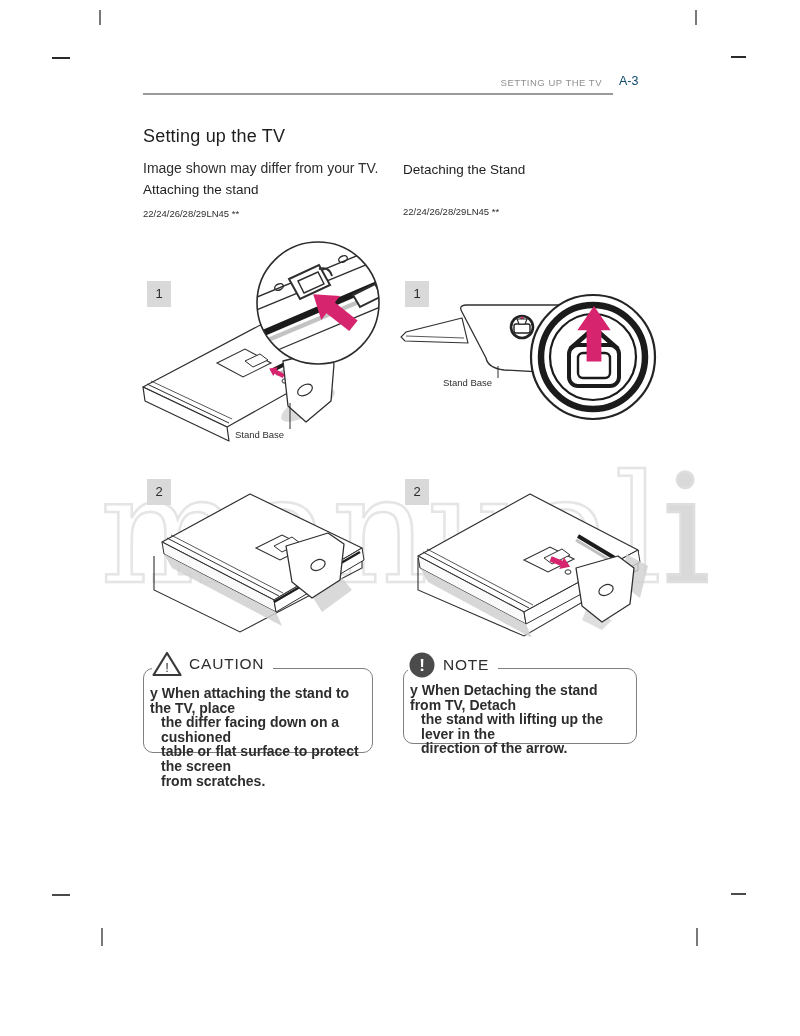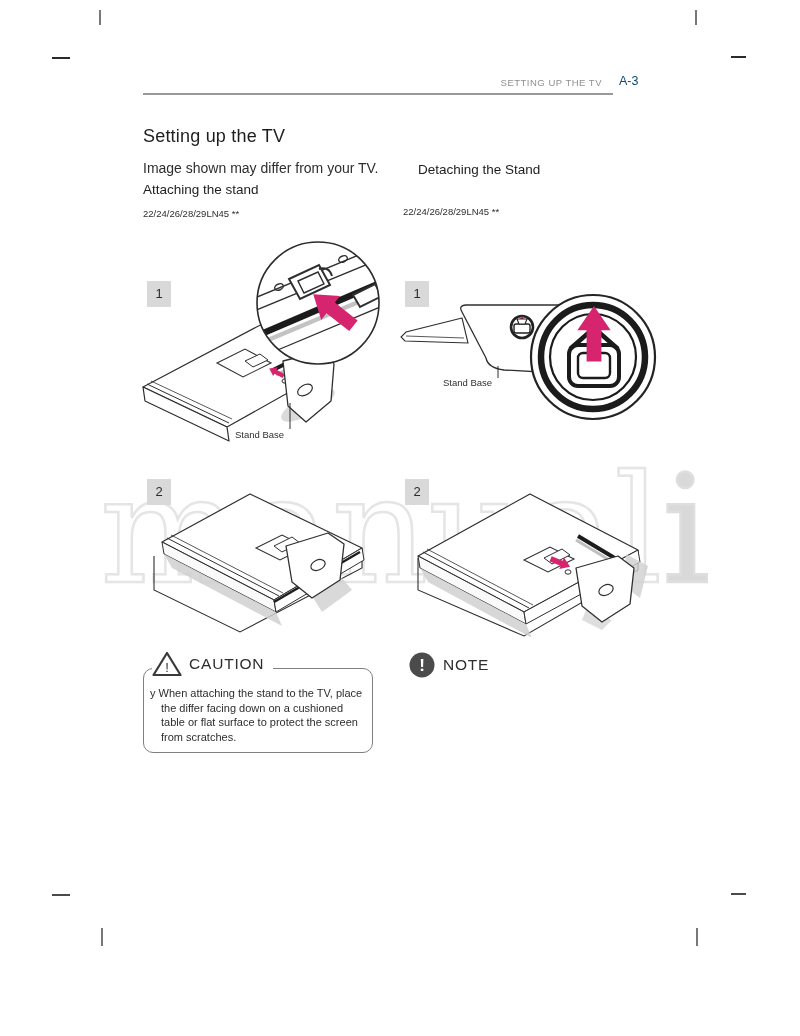--- a/index.html
+++ b/index.html
@@ -26,21 +26,21 @@
              font-size:150px;line-height:1;white-space:nowrap;z-index:1;}
   .wm-outline{color:transparent;-webkit-text-stroke:2.5px #e5e5e5;}
   .wm-solid{color:#d9d9d9;-webkit-text-stroke:2.5px #dedede;}
   .illus{position:absolute;z-index:2;}
   
   .info-box{position:absolute;border:1.5px solid #7f7f7f;border-radius:10px;z-index:2;background:transparent;}
   .box-heading{position:absolute;display:flex;align-items:center;gap:7px;background:#ffffff;
                padding:0 9px 0 0;z-index:4;}
   .box-title{font-size:15.5px;color:#2d2d2d;letter-spacing:.8px;}
   .box-lines{margin:17px 4px 0 6px;}
-  .line{font-size:11px;line-height:14.6px;color:#2d2d2d;}
+  .line{font-size:14px;line-height:14.6px;color:#2d2d2d;font-weight:bold;}
   .line.cont{padding-left:11px;}
 </style>
 </head>
 <body>
 
 <div class="page">
 
   <svg width="0" height="0" style="position:absolute" aria-hidden="true">
     <defs>
         <path id="arw" d="M0,-14 L9,-1 L4,-1 L4,16 L-4,16 L-4,-1 L-9,-1 Z"></path>
@@ -56,21 +56,21 @@
   <div class="crop dark" style="left:731px;top:893px;width:15px;height:2px;background:#4a4a4a;"></div>
   <div class="crop" style="left:696px;top:928px;width:2px;height:18px;"></div>
 
   <div class="hdr-label">SETTING UP THE TV</div>
   <div class="hdr-page">A-3</div>
   <div class="hdr-rule"></div>
 
   <div class="title">Setting up the TV</div>
   <div class="img-note">Image shown may differ from your TV.</div>
   <div class="h2" style="left:143px;top:182px;">Attaching the stand</div>
-  <div class="h2" style="left:418px;top:162px;">Detaching the Stand</div>
+  <div class="h2" style="left:403px;top:162px;">Detaching the Stand</div>
   <div class="model" style="left:143px;top:208px;">22/24/26/28/29LN45 **</div>
   <div class="model" style="left:403px;top:206px;">22/24/26/28/29LN45 **</div>
 
   <div class="watermark"><span class="wm-outline">manual</span><span class="wm-solid">i</span></div>
 
   <div class="badge" style="left:147px;top:281px;">1</div>
   <div class="badge" style="left:405px;top:281px;">1</div>
   <div class="badge" style="left:147px;top:479px;">2</div>
   <div class="badge" style="left:405px;top:479px;">2</div>
 
@@ -177,20 +177,27 @@
     </div>
   </div>
   <div class="box-heading" style="left:152px;top:650px;">
     <svg width="30" height="28" viewBox="0 0 30 28">
       <polygon points="15,3 28.5,25 1.5,25" fill="#fff" stroke="#3a3a3a" stroke-width="2.2" stroke-linejoin="round"></polygon>
       <text x="15" y="22" text-anchor="middle" font-size="13" fill="#2f2f2f">!</text>
     </svg>
     <span class="box-title">CAUTION</span>
   </div>
 
+  <div class="info-box" style="left:403px;top:668px;width:232px;height:74px;">
+    <div class="box-lines" style="margin-top:14px;">
+      <div class="line">y When Detaching the stand from TV, Detach</div>
+      <div class="line cont">the stand with lifting up the lever in the</div>
+      <div class="line cont">direction of the arrow.</div>
+    </div>
+  </div>
   <div class="box-heading" style="left:408px;top:651px;">
     <svg width="28" height="28" viewBox="0 0 28 28">
       <circle cx="14" cy="14" r="12.5" fill="#4b4b4b"></circle>
       <text x="14" y="20" text-anchor="middle" font-size="17" font-weight="bold" fill="#ffffff">!</text>
     </svg>
     <span class="box-title">NOTE</span>
   </div>
 
 </div>
 

